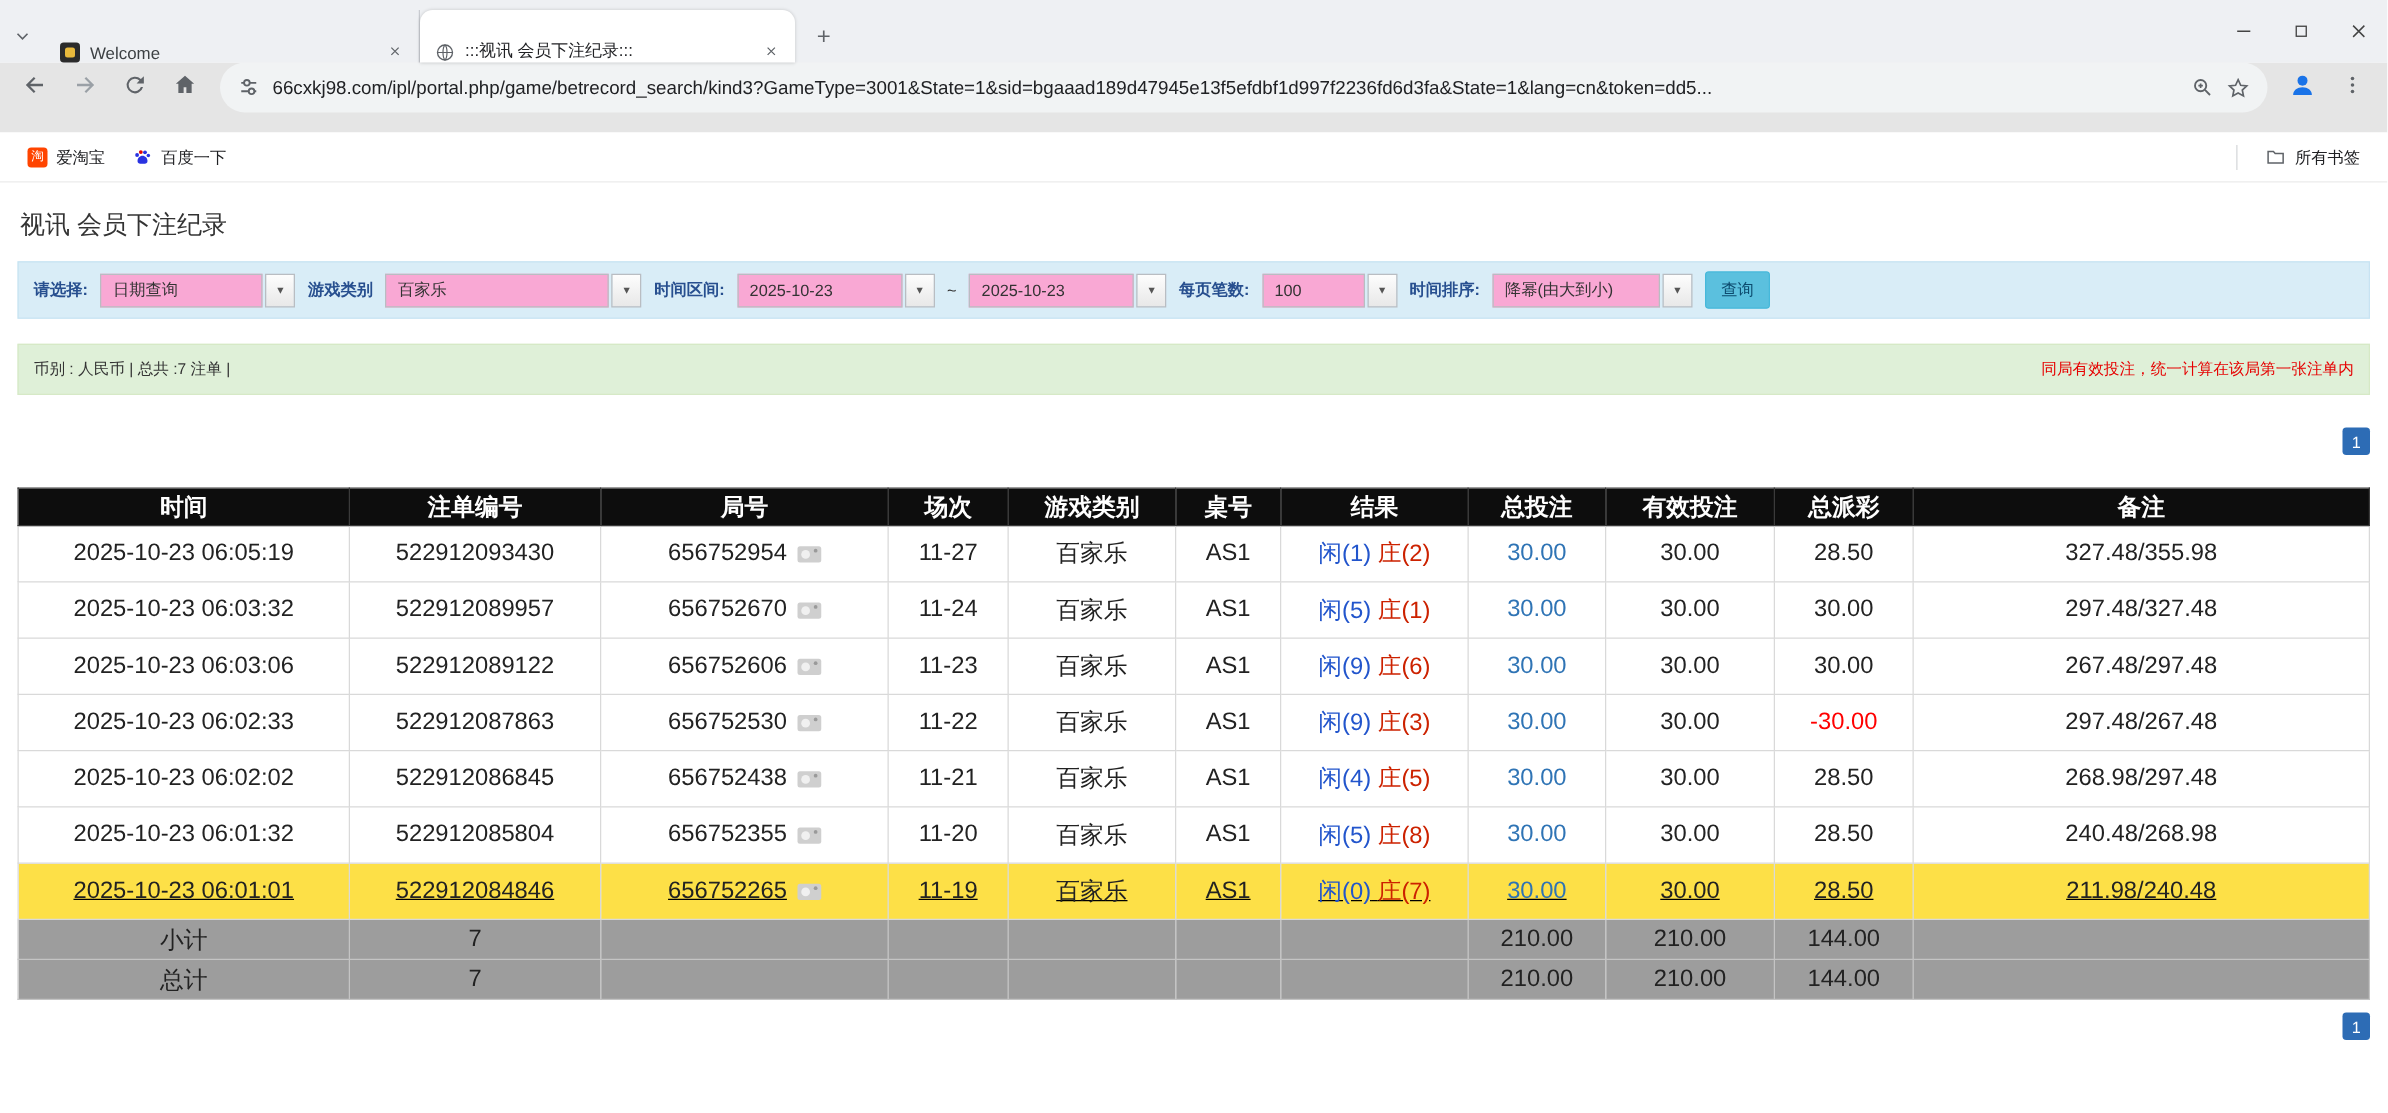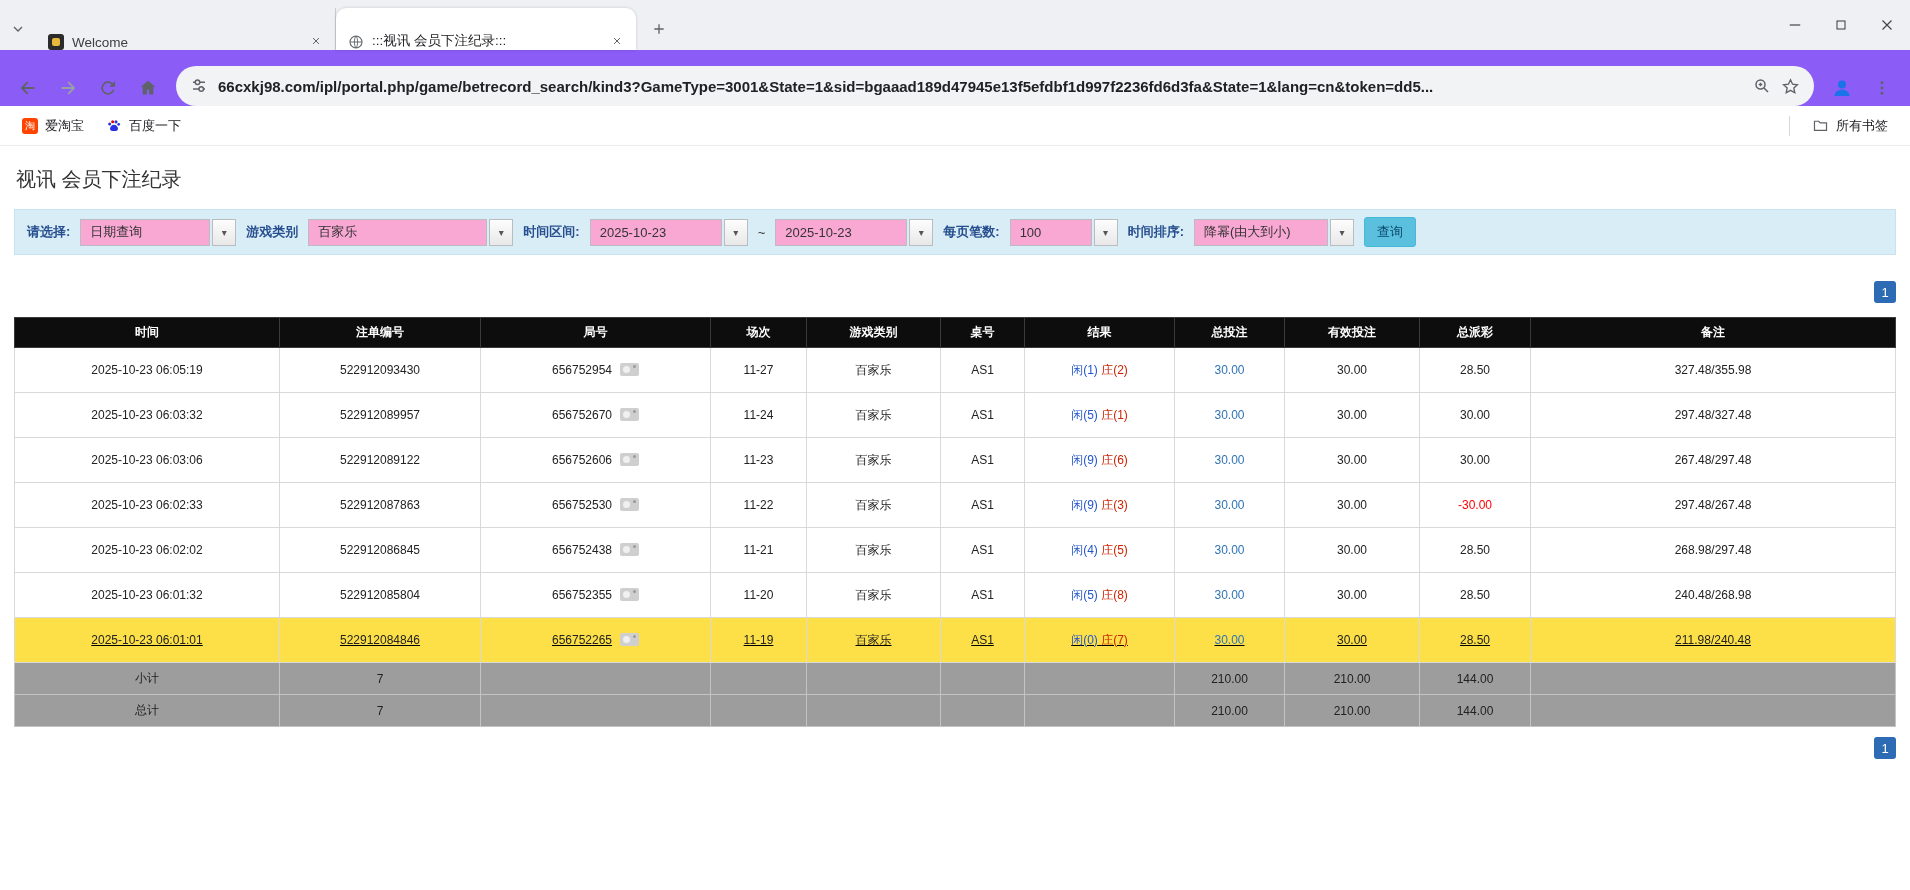--- a/index.html
+++ b/index.html
@@ -13,21 +13,21 @@
   .tab.inactive { border-right:1px solid #c9ccd1; }
   .tab.active { background:#fff; border-radius:10px 10px 0 0; box-shadow:0 0 3px rgba(0,0,0,.18); color:#202124; z-index:2; }
   .tab-title { flex:1; white-space:nowrap; overflow:hidden; text-overflow:ellipsis; }
   .tab-close { width:18px; height:18px; border-radius:50%; display:flex; align-items:center; justify-content:center; flex:0 0 auto; cursor:pointer; }
   .fav-dark { width:16px; height:16px; border-radius:3px; background:#2b2b2b; position:relative; flex:0 0 auto; }
   .fav-dark::after { content:''; position:absolute; left:4px; top:4px; width:8px; height:8px; border-radius:2px; background:#e8b93c; }
   .new-tab { width:34px; height:34px; margin:0 0 4px 6px; border-radius:50%; display:flex; align-items:center; justify-content:center; cursor:pointer; }
   .win-controls { position:absolute; right:0; top:0; height:100%; display:flex; }
   .win-btn { width:46px; height:100%; display:flex; align-items:center; justify-content:center; cursor:pointer; }
 
-  .toolbar { height:56px; background:#8b5cf6; display:flex; align-items:flex-end; padding:0 10px; gap:4px;font-weight:bold; }
+  .toolbar { height:56px; background:#e5e5e5; display:flex; align-items:flex-start; padding:0 10px; gap:4px; }
   .nav-btn { width:36px; height:36px; border-radius:50%; display:flex; align-items:center; justify-content:center; cursor:pointer; flex:0 0 auto; }
   .omnibox { flex:1; height:40px; background:#f1f3f4; border-radius:20px; display:flex; align-items:center; padding:0 14px; gap:10px; margin:0 6px; cursor:text; min-width:0; }
   .url-text { flex:1; font-size:15px; color:#202124; white-space:nowrap; overflow:hidden; }
   .omni-ico { flex:0 0 auto; display:flex; align-items:center; cursor:pointer; }
 
   .bookmarksbar { height:40px; background:#fff; border-bottom:1px solid #ececec; display:flex; align-items:center; padding:0 14px; gap:6px; }
   .bm { display:flex; align-items:center; gap:7px; font-size:13px; color:#202124; padding:5px 8px; border-radius:6px; cursor:pointer; }
   .bm-taobao-ico { width:16px; height:16px; border-radius:3px; background:#ff4400; color:#fff; font-size:10px; line-height:16px; text-align:center; }
   .bm-spacer { flex:1; }
   .bm-divider { width:1px; height:20px; background:#d5d7da; margin:0 8px; }
@@ -45,21 +45,21 @@
   .tilde { color:#333; }
   .search-btn { background:#5bc0de; border:1px solid #46b8da; color:#0c4a6e; font-size:13px; padding:5px 12px; border-radius:3px; cursor:pointer; }
 
   .infobar { margin-top:20px; background:#dff0d8; border:1px solid #d6e9c6; padding:11px 12px; display:flex; justify-content:space-between; align-items:center; font-size:12.5px; color:#333; }
   .infobar .note-red { color:#e60000; }
 
   .pager { text-align:right; margin-top:26px; }
   .pager.bottom { margin-top:10px; }
   .page-btn { display:inline-flex; width:22px; height:22px; align-items:center; justify-content:center; background:#2d6cb5; color:#fff; font-size:13px; border-radius:3px; cursor:pointer; }
 
-  table.bets { width:100%; border-collapse:collapse; table-layout:fixed; margin-top:14px; font-size:12px; }
+  table.bets { width:100%; border-collapse:collapse; table-layout:fixed; margin-top:26px; font-size:19px; }
   table.bets th { background:#0d0d0d; color:#fff; font-weight:700; height:30px; border:1px solid #3a3a3a; }
   table.bets td { border:1px solid #d9d9d9; text-align:center; height:45px; color:#222; }
   tr.drow { background:#fff;border-radius:19px; }
   tr.drow.hl { background:#fde047;text-decoration:underline; }
   .pl { color:#2255cc; }
   .bk { color:#cc2200; }
   .lnk { color:#2f74b5; cursor:pointer; }
   .neg { color:#ff0000; }
   .cam { display:inline-block; width:19px; height:13px; background:#cfcfcf; border-radius:2px; margin-left:8px; vertical-align:-2px; position:relative; cursor:pointer; }
   .cam::before { content:''; position:absolute; left:3px; top:3px; width:7px; height:7px; border-radius:50%; background:#f0f0f0; }
@@ -240,20 +240,24 @@
 
     <span class="flabel">时间排序:</span>
     <div class="combo w-sort">
       <span class="combo-text">降幂(由大到小)</span>
       <span class="combo-btn">▾</span>
     </div>
 
     <button class="search-btn">查询</button>
   </div>
 
+  <div class="infobar">
+    <span>币别 : 人民币 | 总共 :7 注单 |</span>
+    <span class="note-red">同局有效投注，统一计算在该局第一张注单内</span>
+  </div>
 
   <div class="pager top">
     <span class="page-btn">1</span>
   </div>
 
   <table class="bets">
     <colgroup>
       <col style="width:265px">
         <col style="width:201px">
         <col style="width:230px">

